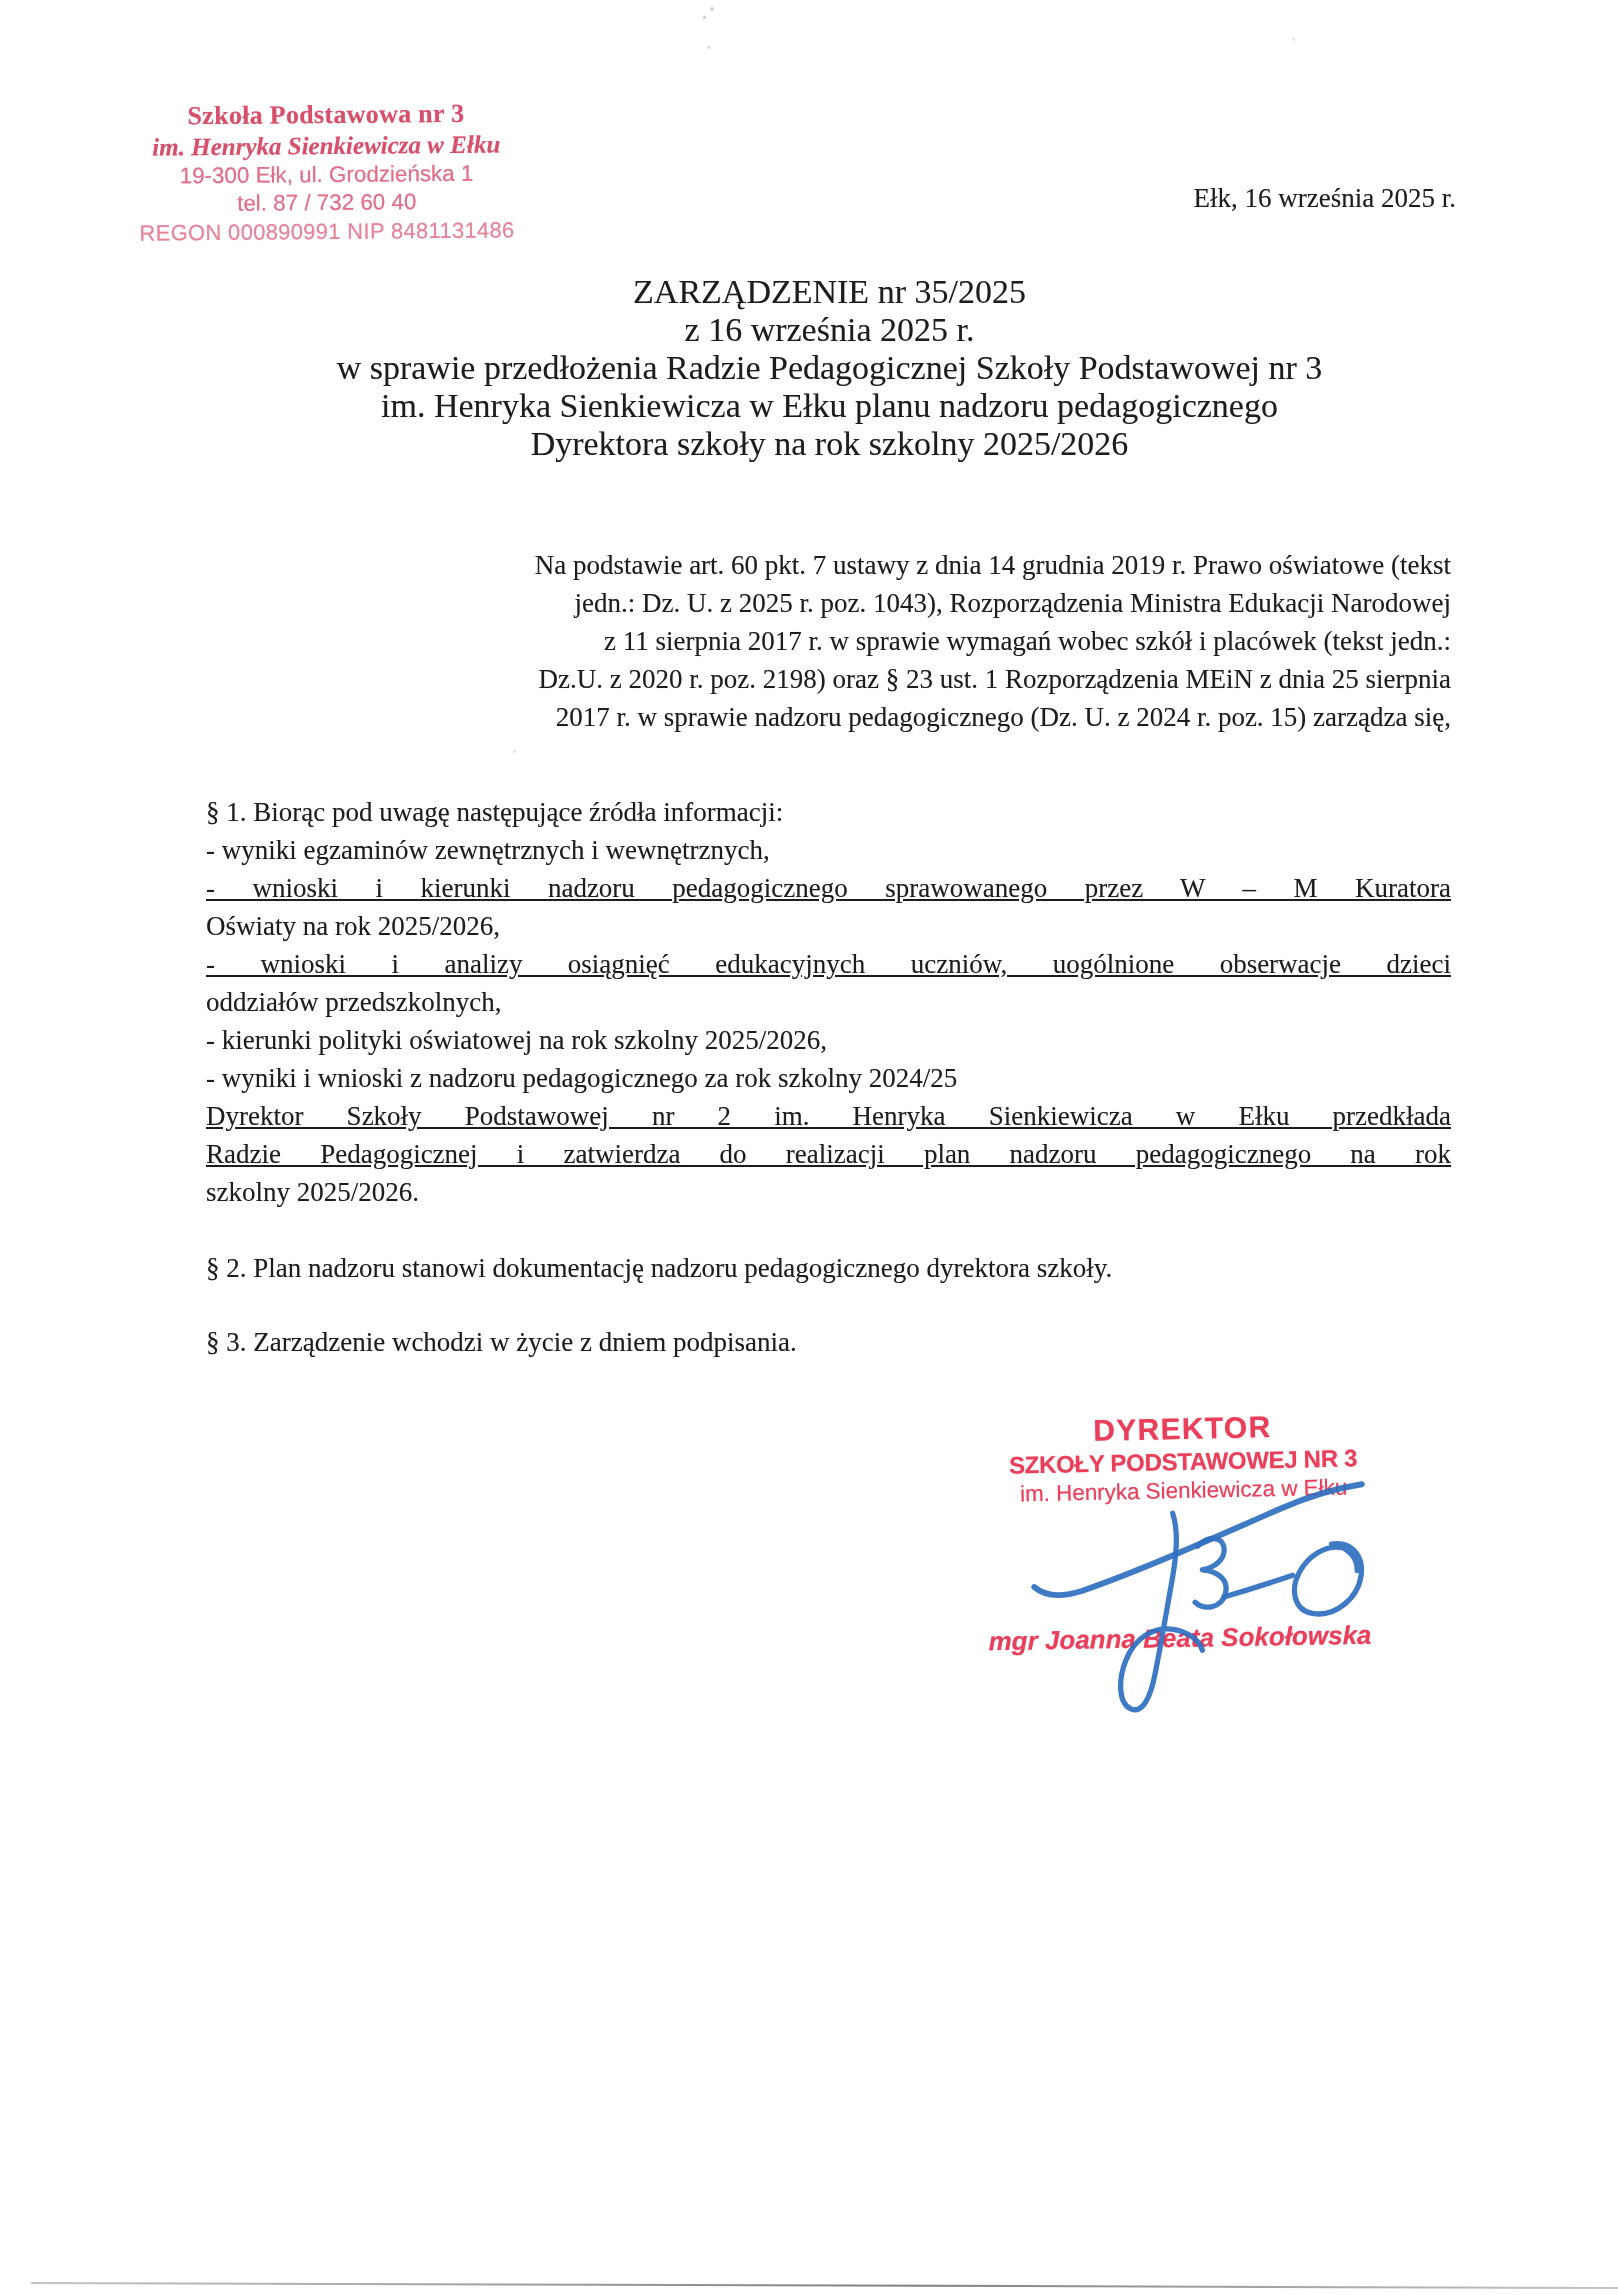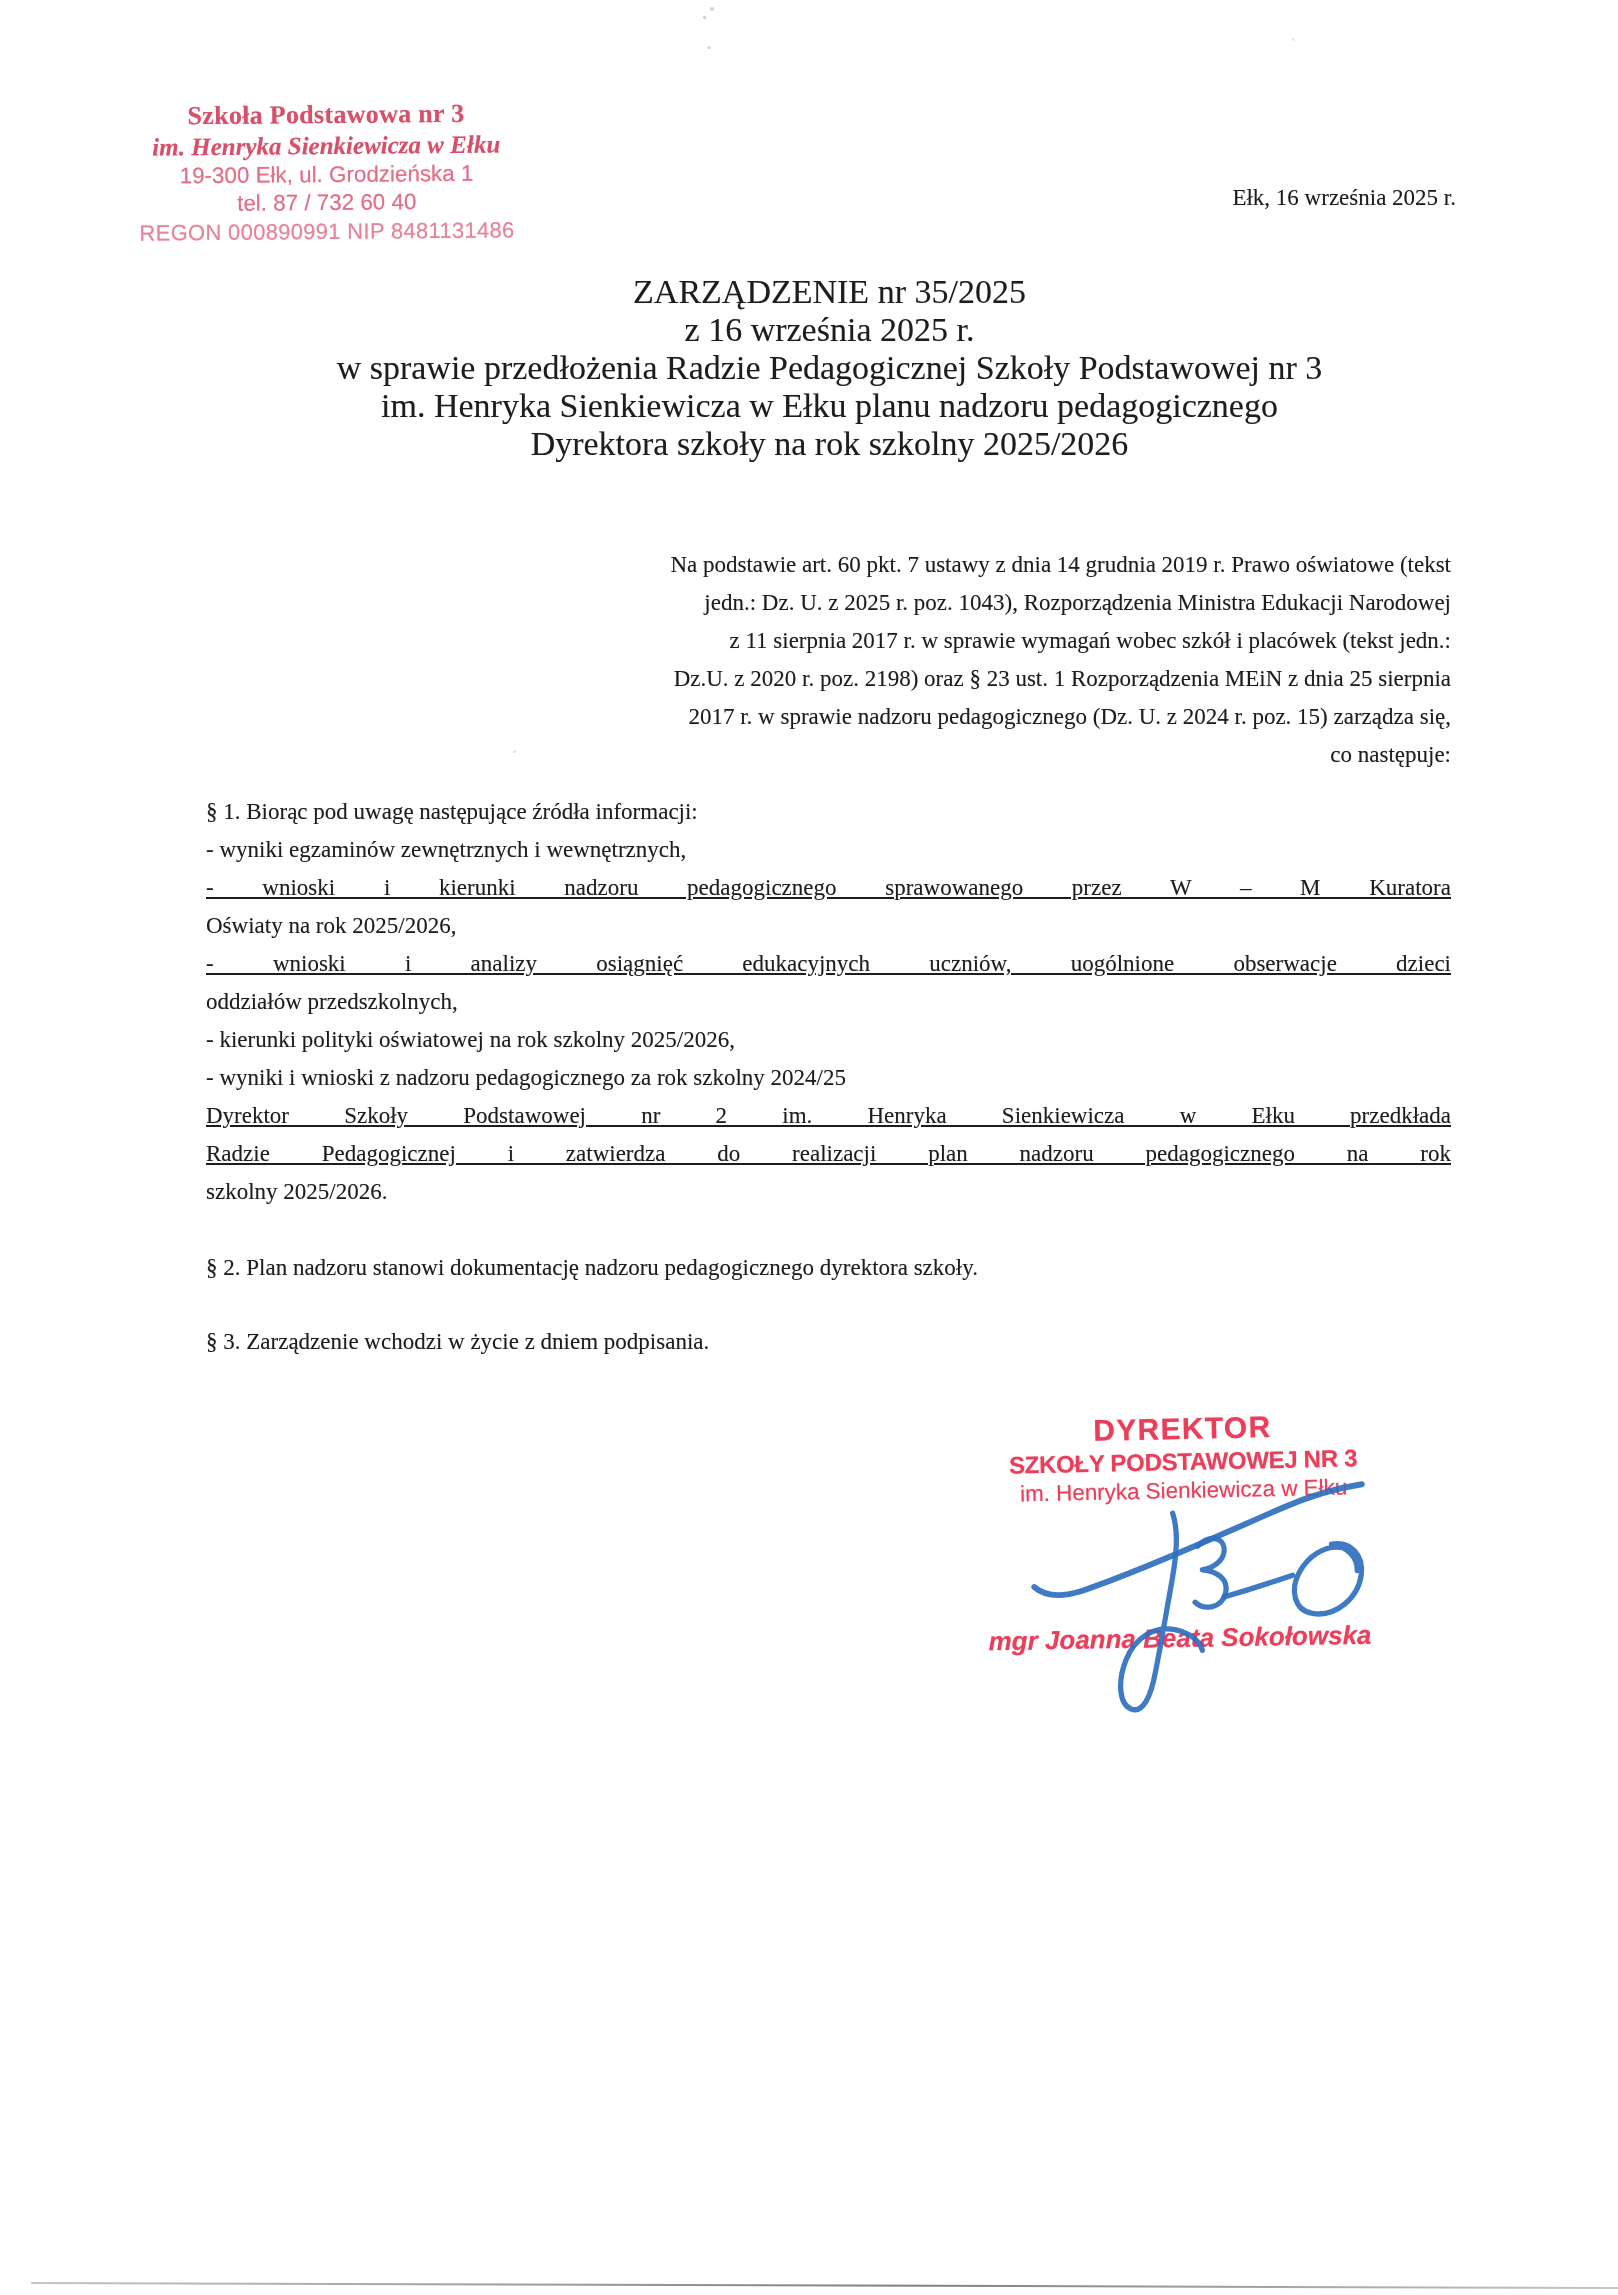--- a/index.html
+++ b/index.html
@@ -16,21 +16,21 @@
     position:relative;
     width:1618px;height:2295px;
     background:var(--paper);
     overflow:hidden;
     font-family:"Liberation Serif","DejaVu Serif",serif;
     margin-left:20px;
   }
   .abs{position:absolute;}
   .doc-text{
     font-family:"Liberation Serif","DejaVu Serif",serif;
-    font-size:23px;line-height:38px;color:var(--ink);
+    font-size:27px;line-height:38px;color:var(--ink);
     text-shadow:0 0 0.7px rgba(25,25,25,.35);
   }
   
   .letterhead{
     left:112px;top:99px;width:389px;
     text-align:center;color:var(--stamp-red);
     transform:rotate(-0.5deg);
     text-shadow:0 0 1.1px rgba(214,80,107,.45);
   }
   .lh1{font-weight:700;font-size:26px;line-height:32px;letter-spacing:0.3px;}
@@ -101,21 +101,20 @@
     <div>im. Henryka Sienkiewicza w Ełku planu nadzoru pedagogicznego</div>
     <div>Dyrektora szkoły na rok szkolny 2025/2026</div>
   </div>
 
   <div class="abs doc-text legal">
     <div>Na podstawie art. 60 pkt. 7 ustawy z dnia 14 grudnia 2019 r. Prawo oświatowe (tekst</div>
     <div>jedn.: Dz. U. z 2025 r. poz. 1043), Rozporządzenia Ministra Edukacji Narodowej</div>
     <div>z 11 sierpnia 2017 r. w sprawie wymagań wobec szkół i placówek (tekst jedn.:</div>
     <div>Dz.U. z 2020 r. poz. 2198) oraz § 23 ust. 1 Rozporządzenia MEiN z dnia 25 sierpnia</div>
     <div>2017 r. w sprawie nadzoru pedagogicznego (Dz. U. z 2024 r. poz. 15) zarządza się,</div>
-    <div>co następuje:</div>
   </div>
 
   <div class="abs doc-text sec1">
     <div>§ 1. Biorąc pod uwagę następujące źródła informacji:</div>
     <div>- wyniki egzaminów zewnętrznych i wewnętrznych,</div>
     <div class="jl">- wnioski i kierunki nadzoru pedagogicznego sprawowanego przez W – M Kuratora</div>
     <div>Oświaty na rok 2025/2026,</div>
     <div class="jl">- wnioski i analizy osiągnięć edukacyjnych uczniów, uogólnione obserwacje dzieci</div>
     <div>oddziałów przedszkolnych,</div>
     <div>- kierunki polityki oświatowej na rok szkolny 2025/2026,</div>

